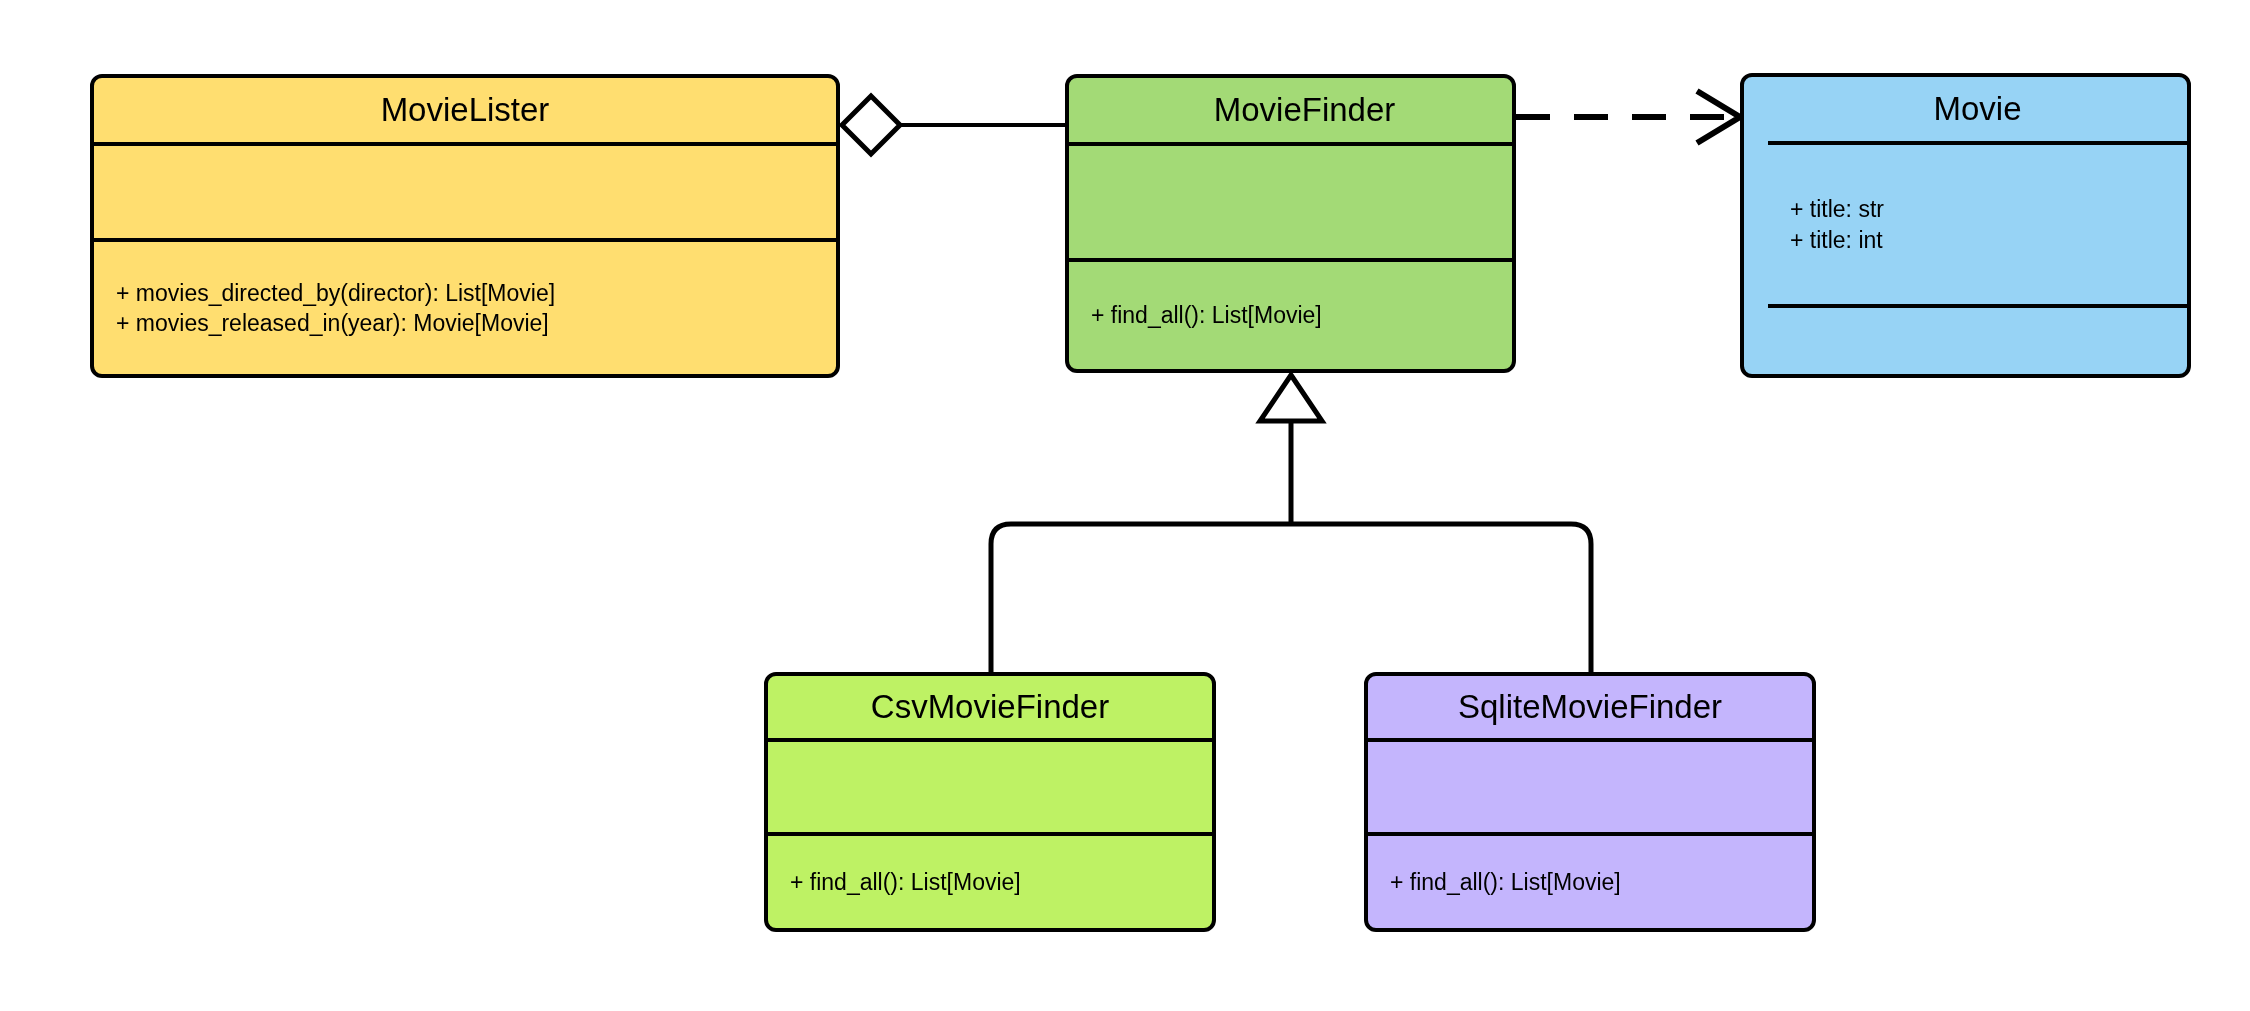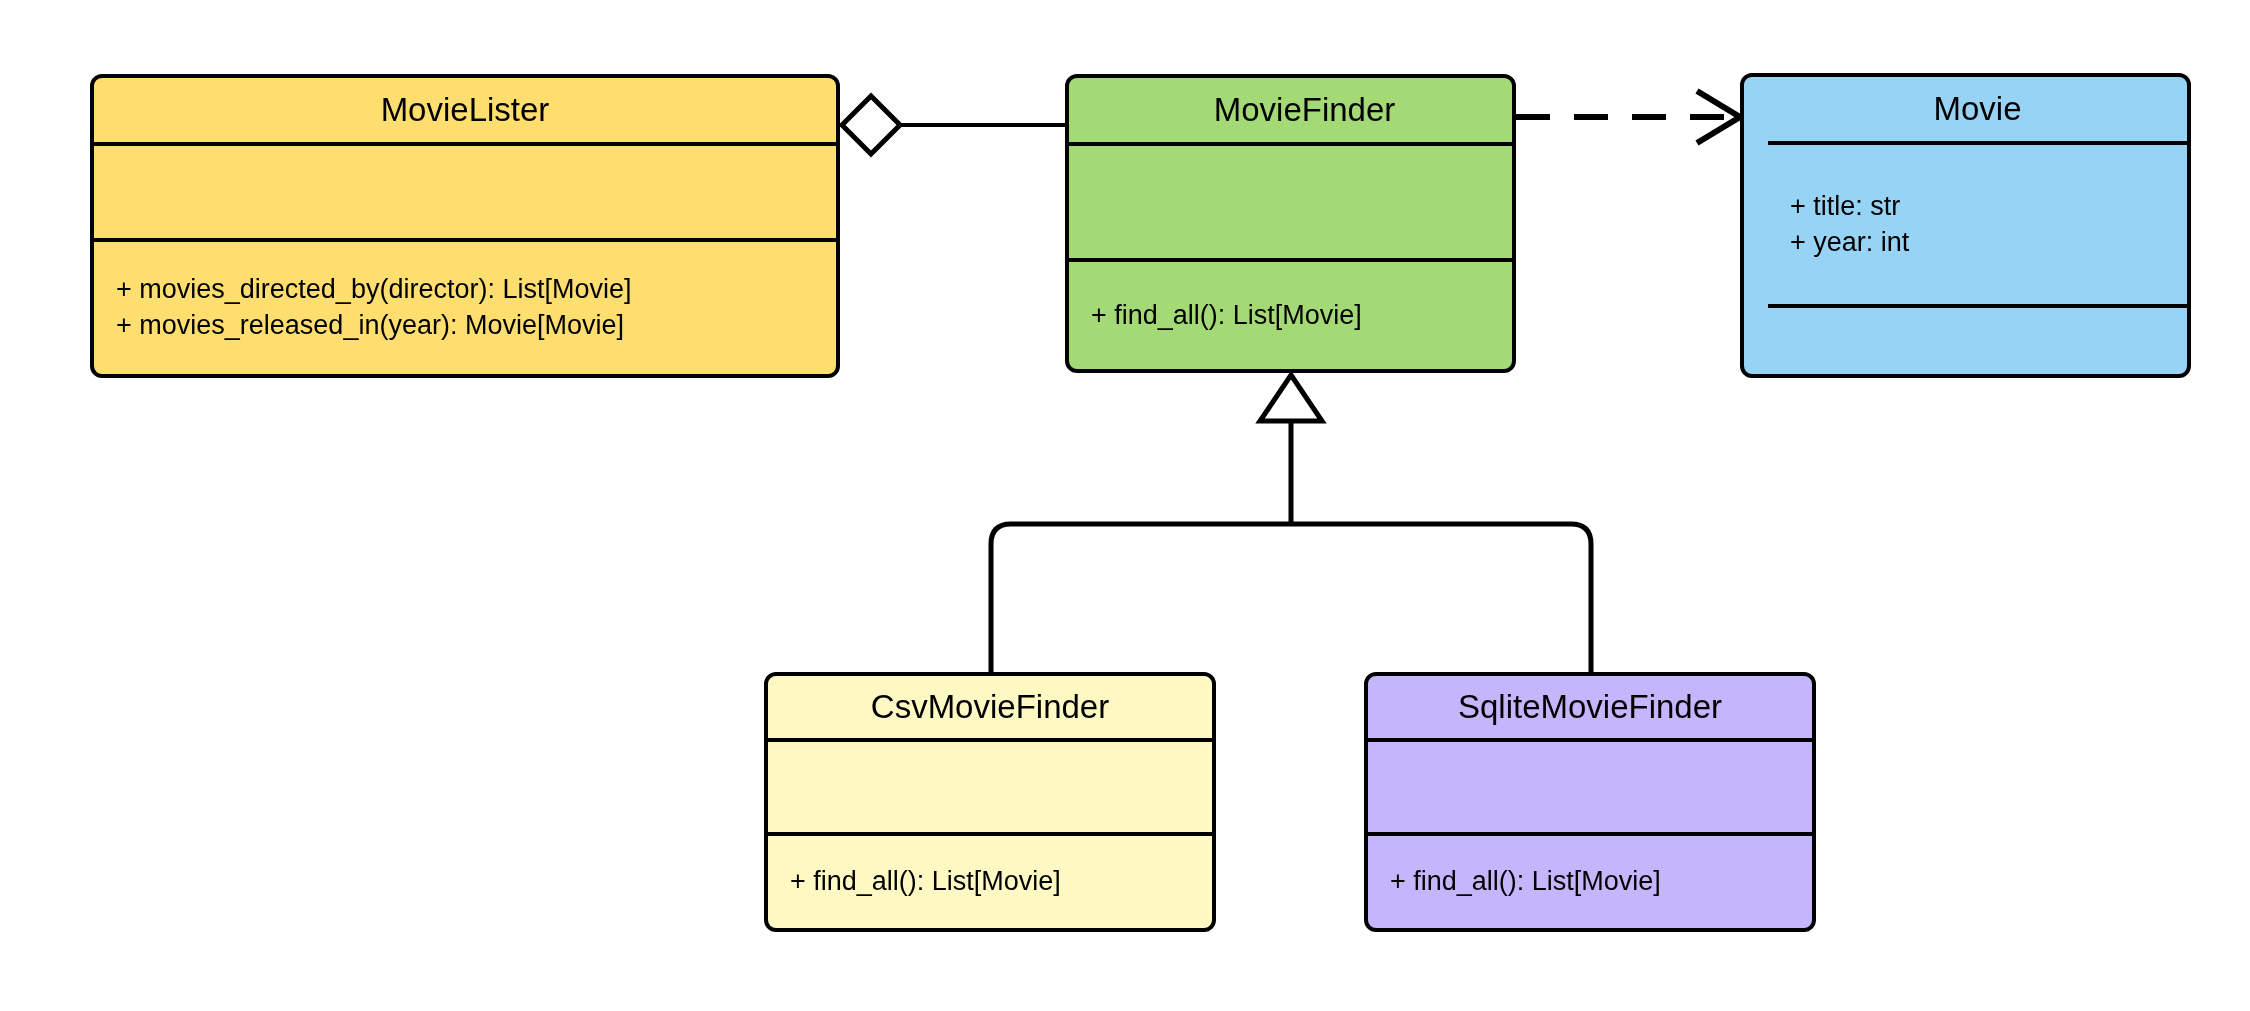--- a/index.html
+++ b/index.html
@@ -52,21 +52,21 @@
     text-align: center;
     font-size: 33px;
     color: #000000;
     line-height: 1.15;
     white-space: nowrap;
   }
   .member-list {
     padding-left: 22px;
   }
   .member {
-    font-size: 27px;
+    font-size: 23px;
     color: #000000;
     line-height: 1.32;
     white-space: nowrap;
     text-align: left;
   }
   .empty-compartment {
     min-height: 10px;
   }
 </style>
 </head>
@@ -124,27 +124,27 @@
     </div>
   </div>
 
   <div class="uml-class" style="left:1724px; top:73px; width:451px; height:305px; background:#97d3f5;padding-left:24px;">
     <div class="compartment" style="height:64px;">
       <div class="class-name">Movie</div>
     </div>
     <div class="compartment divided" style="height:163px;">
       <div class="member-list">
         <div class="member">+ title: str</div>
-        <div class="member">+ year: int</div>
+        <div class="member">+ title: int</div>
       </div>
     </div>
     <div class="compartment divided empty-compartment" style="height:70px;"></div>
   </div>
 
-  <div class="uml-class" style="left:748px; top:672px; width:452px; height:260px; background:#fef9c3;">
+  <div class="uml-class" style="left:748px; top:672px; width:452px; height:260px; background:#bef264;">
     <div class="compartment" style="height:62px;">
       <div class="class-name">CsvMovieFinder</div>
     </div>
     <div class="compartment divided empty-compartment" style="height:94px;"></div>
     <div class="compartment divided" style="height:96px;">
       <div class="member-list">
         <div class="member">+ find_all(): List[Movie]</div>
       </div>
     </div>
   </div>

